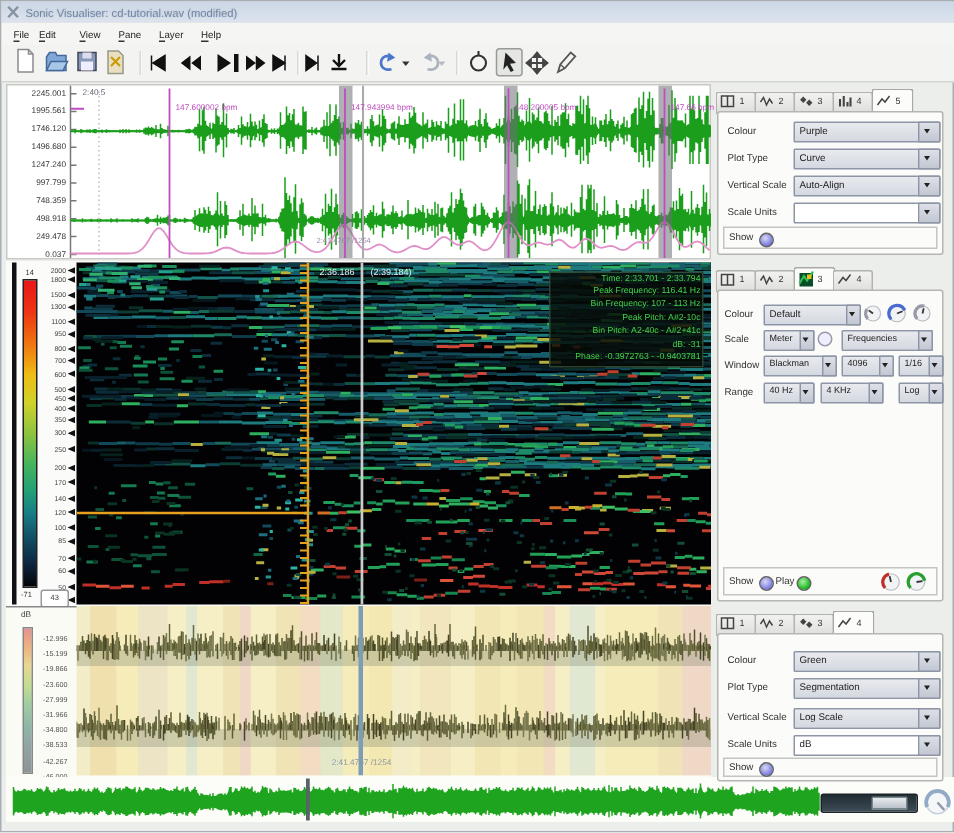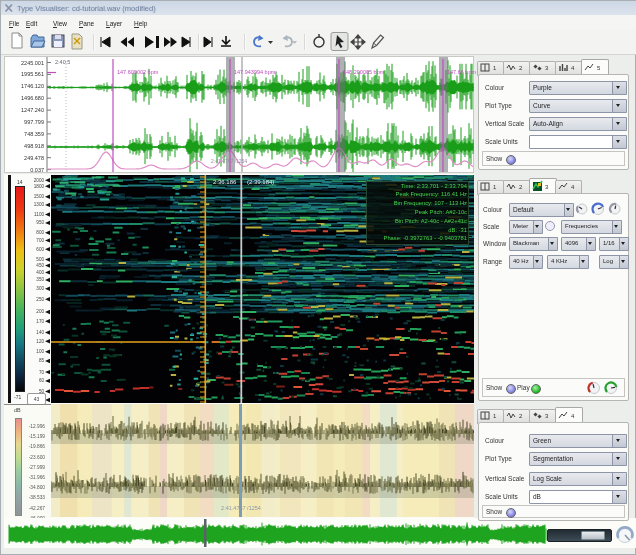--- a/index.html
+++ b/index.html
@@ -1,18 +1,18 @@
 <!DOCTYPE html>
 <html><head><meta charset="utf-8"><style>html,body{margin:0;padding:0;}body{font-family:"Liberation Sans",sans-serif;width:636px;height:555px;overflow:hidden;}#app{position:relative;width:636px;height:555px;background:#eceeeb;border:1px solid #a9aeb5;box-sizing:border-box;}</style></head><body>
 <div id="app">
     <div style="position:absolute;left:0;top:0;width:636px;height:14px;background:linear-gradient(#ccd7e5,#dce3ed);border-bottom:1px solid #b6c2d2;"></div>
     <svg style="position:absolute;left:3px;top:2px" width="10" height="10">
       <path d="M1.5 1.5L8 8.5M8 1.5L1.5 8.5" stroke="#8792a3" stroke-width="1.7"></path>
     </svg>
-    <div style="position:absolute;left:16px;top:3.5px;font-size:7.5px;line-height:8.5px;color:#7585a0;white-space:nowrap;text-shadow:0 0 1.5px #aebfd4;">Type Visualiser: cd-tutorial.wav (modified)</div>
+    <div style="position:absolute;left:16px;top:3.5px;font-size:7.5px;line-height:8.5px;color:#7585a0;white-space:nowrap;text-shadow:0 0 1.5px #aebfd4;">Sonic Visualiser: cd-tutorial.wav (modified)</div>
     <div style="position:absolute;left:0;top:14px;width:636px;height:15px;background:#f5f5f3;border-bottom:1px solid #e2e2de;"></div>
     <div style="position:absolute;left:8px;top:18.5px;font-size:6.5px;line-height:7.5px;color:#222;white-space:nowrap;"><u style="text-decoration:none;border-bottom:0.5px solid #333">F</u>ile</div>
     <div style="position:absolute;left:25px;top:18.5px;font-size:6.5px;line-height:7.5px;color:#222;white-space:nowrap;"><u style="text-decoration:none;border-bottom:0.5px solid #333">E</u>dit</div>
     <div style="position:absolute;left:52px;top:18.5px;font-size:6.5px;line-height:7.5px;color:#222;white-space:nowrap;"><u style="text-decoration:none;border-bottom:0.5px solid #333">V</u>iew</div>
     <div style="position:absolute;left:78px;top:18.5px;font-size:6.5px;line-height:7.5px;color:#222;white-space:nowrap;"><u style="text-decoration:none;border-bottom:0.5px solid #333">P</u>ane</div>
     <div style="position:absolute;left:105px;top:18.5px;font-size:6.5px;line-height:7.5px;color:#222;white-space:nowrap;"><u style="text-decoration:none;border-bottom:0.5px solid #333">L</u>ayer</div>
     <div style="position:absolute;left:133px;top:18.5px;font-size:6.5px;line-height:7.5px;color:#222;white-space:nowrap;"><u style="text-decoration:none;border-bottom:0.5px solid #333">H</u>elp</div>
     <div style="position:absolute;left:0;top:29px;width:636px;height:24px;background:#f3f3f1;border-bottom:1px solid #d4d4d0;"></div>
     <svg style="position:absolute;left:0;top:29px" width="636" height="24" viewBox="0 0 636 24">
       <path d="M11 3h7l3 3v12h-10z" fill="#fff" stroke="#8a8a8a" stroke-width="1"></path>

